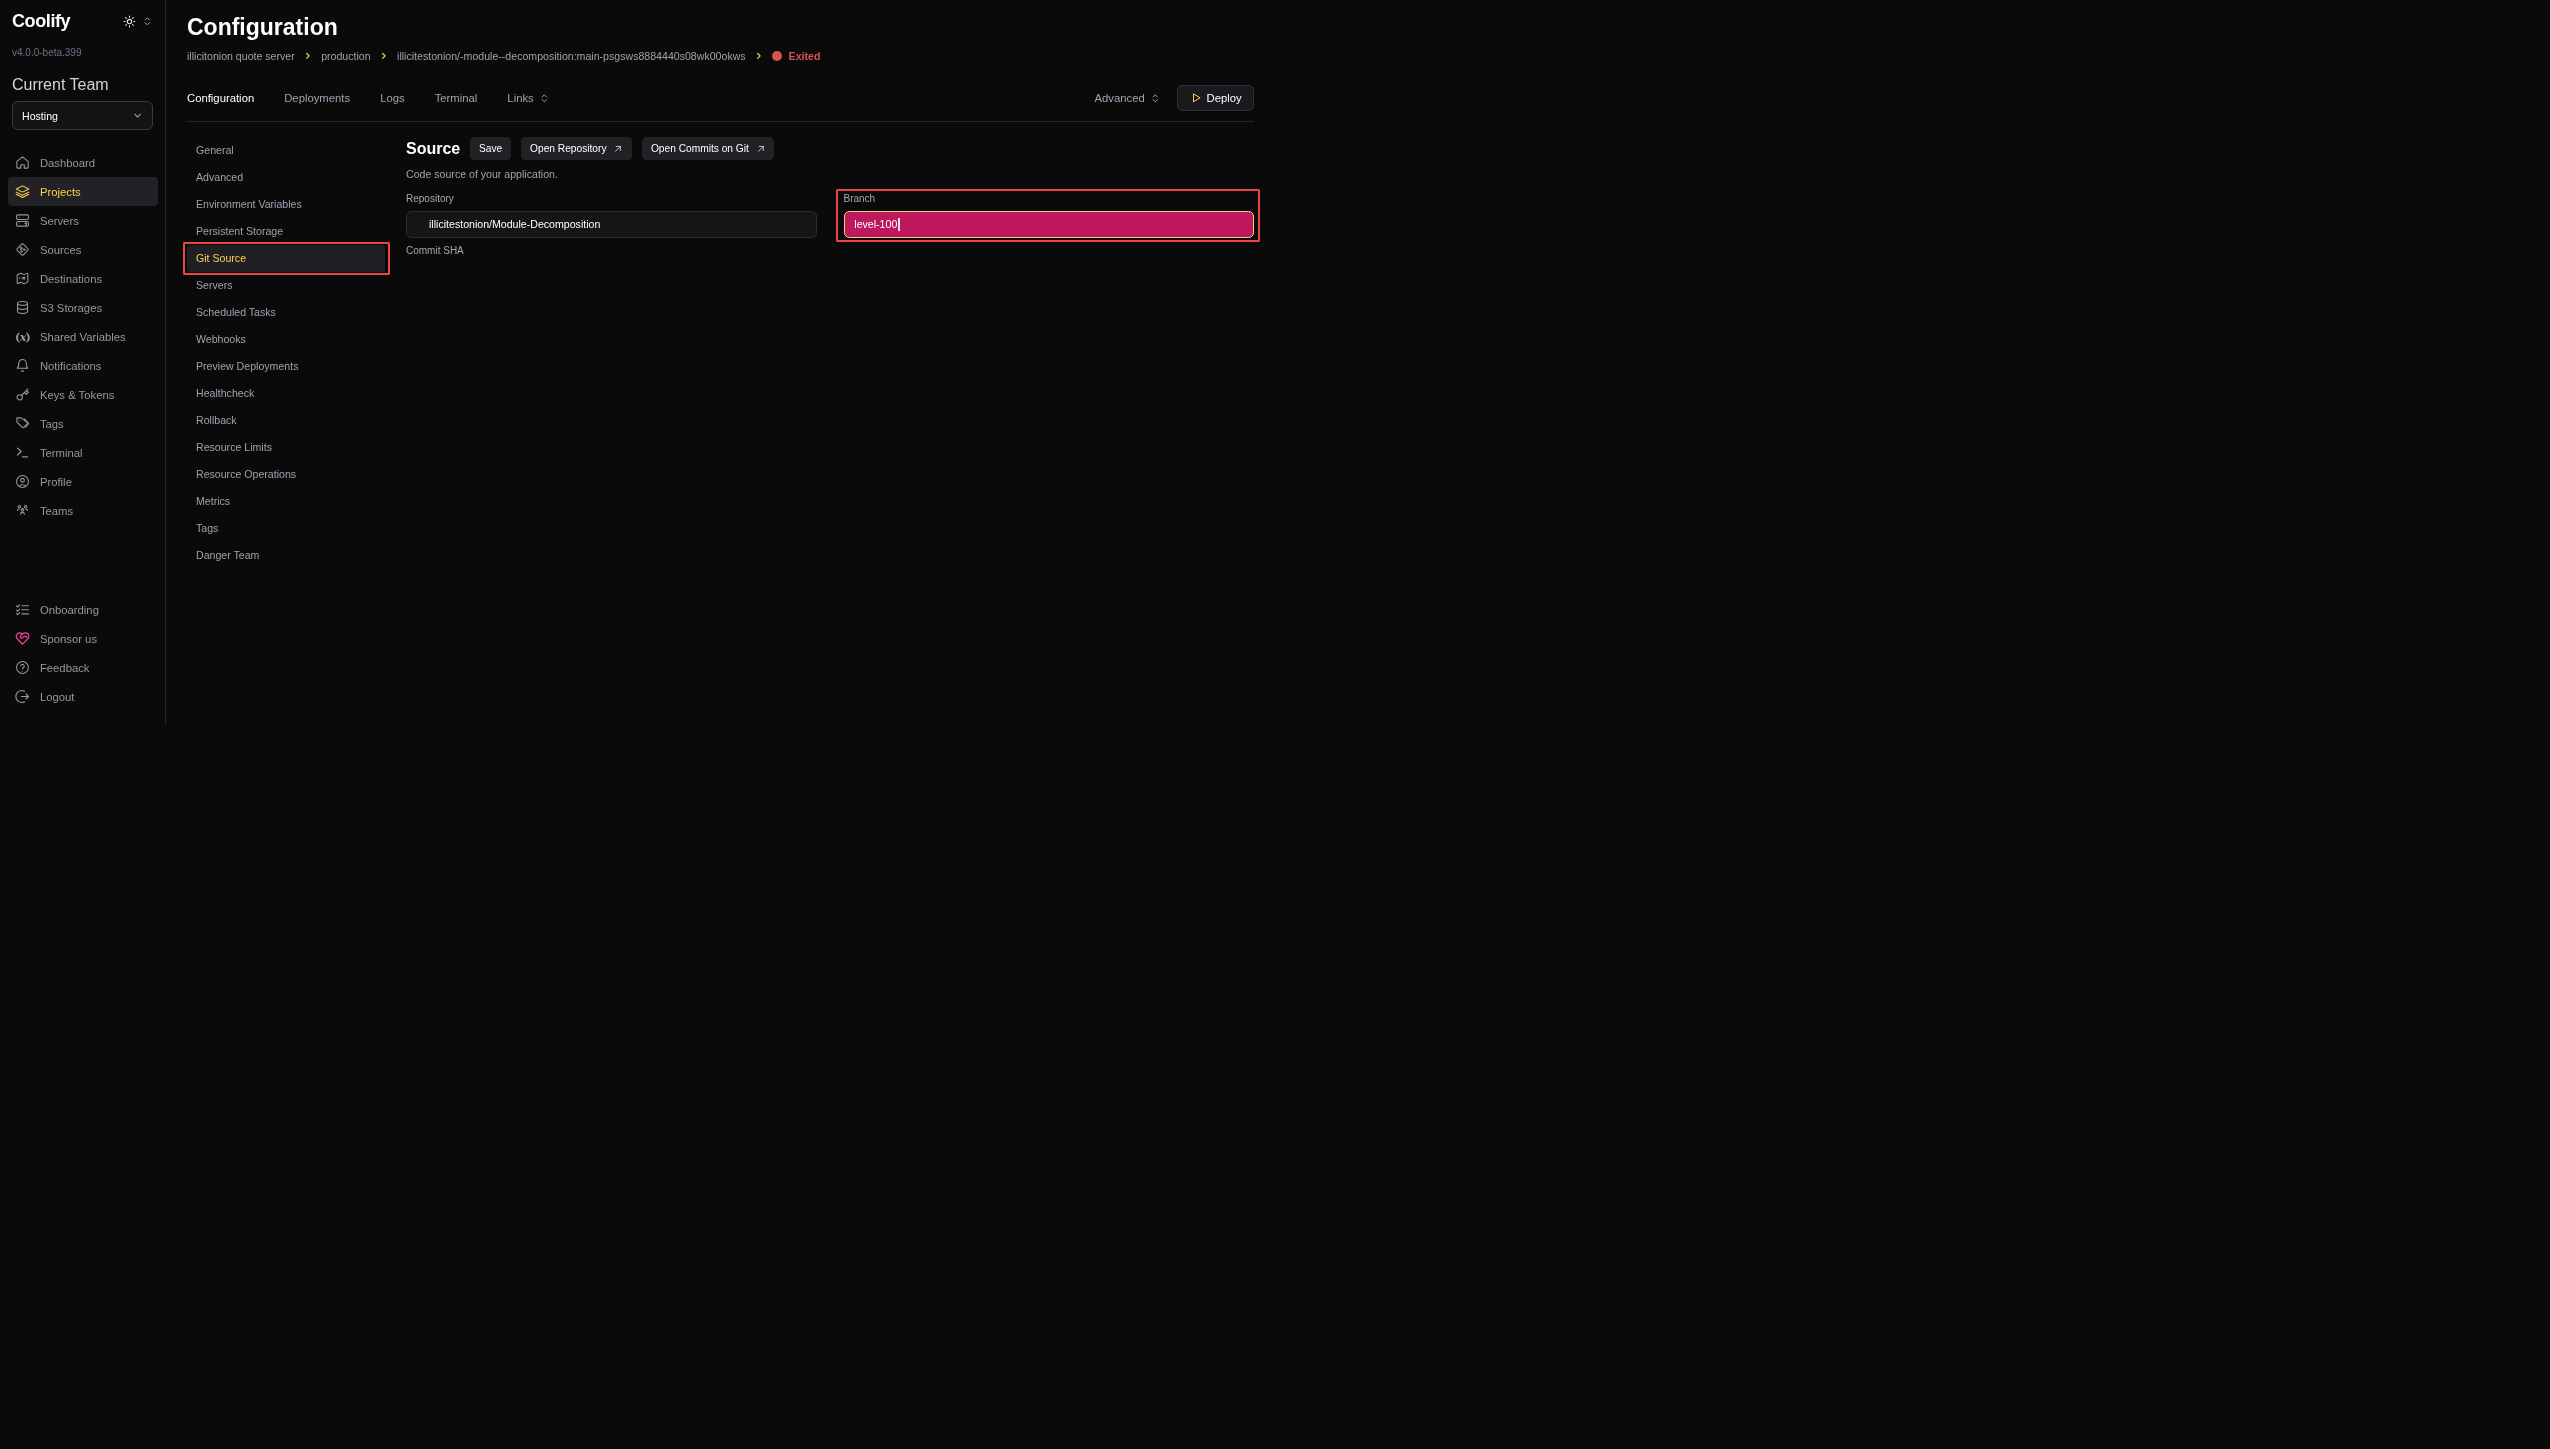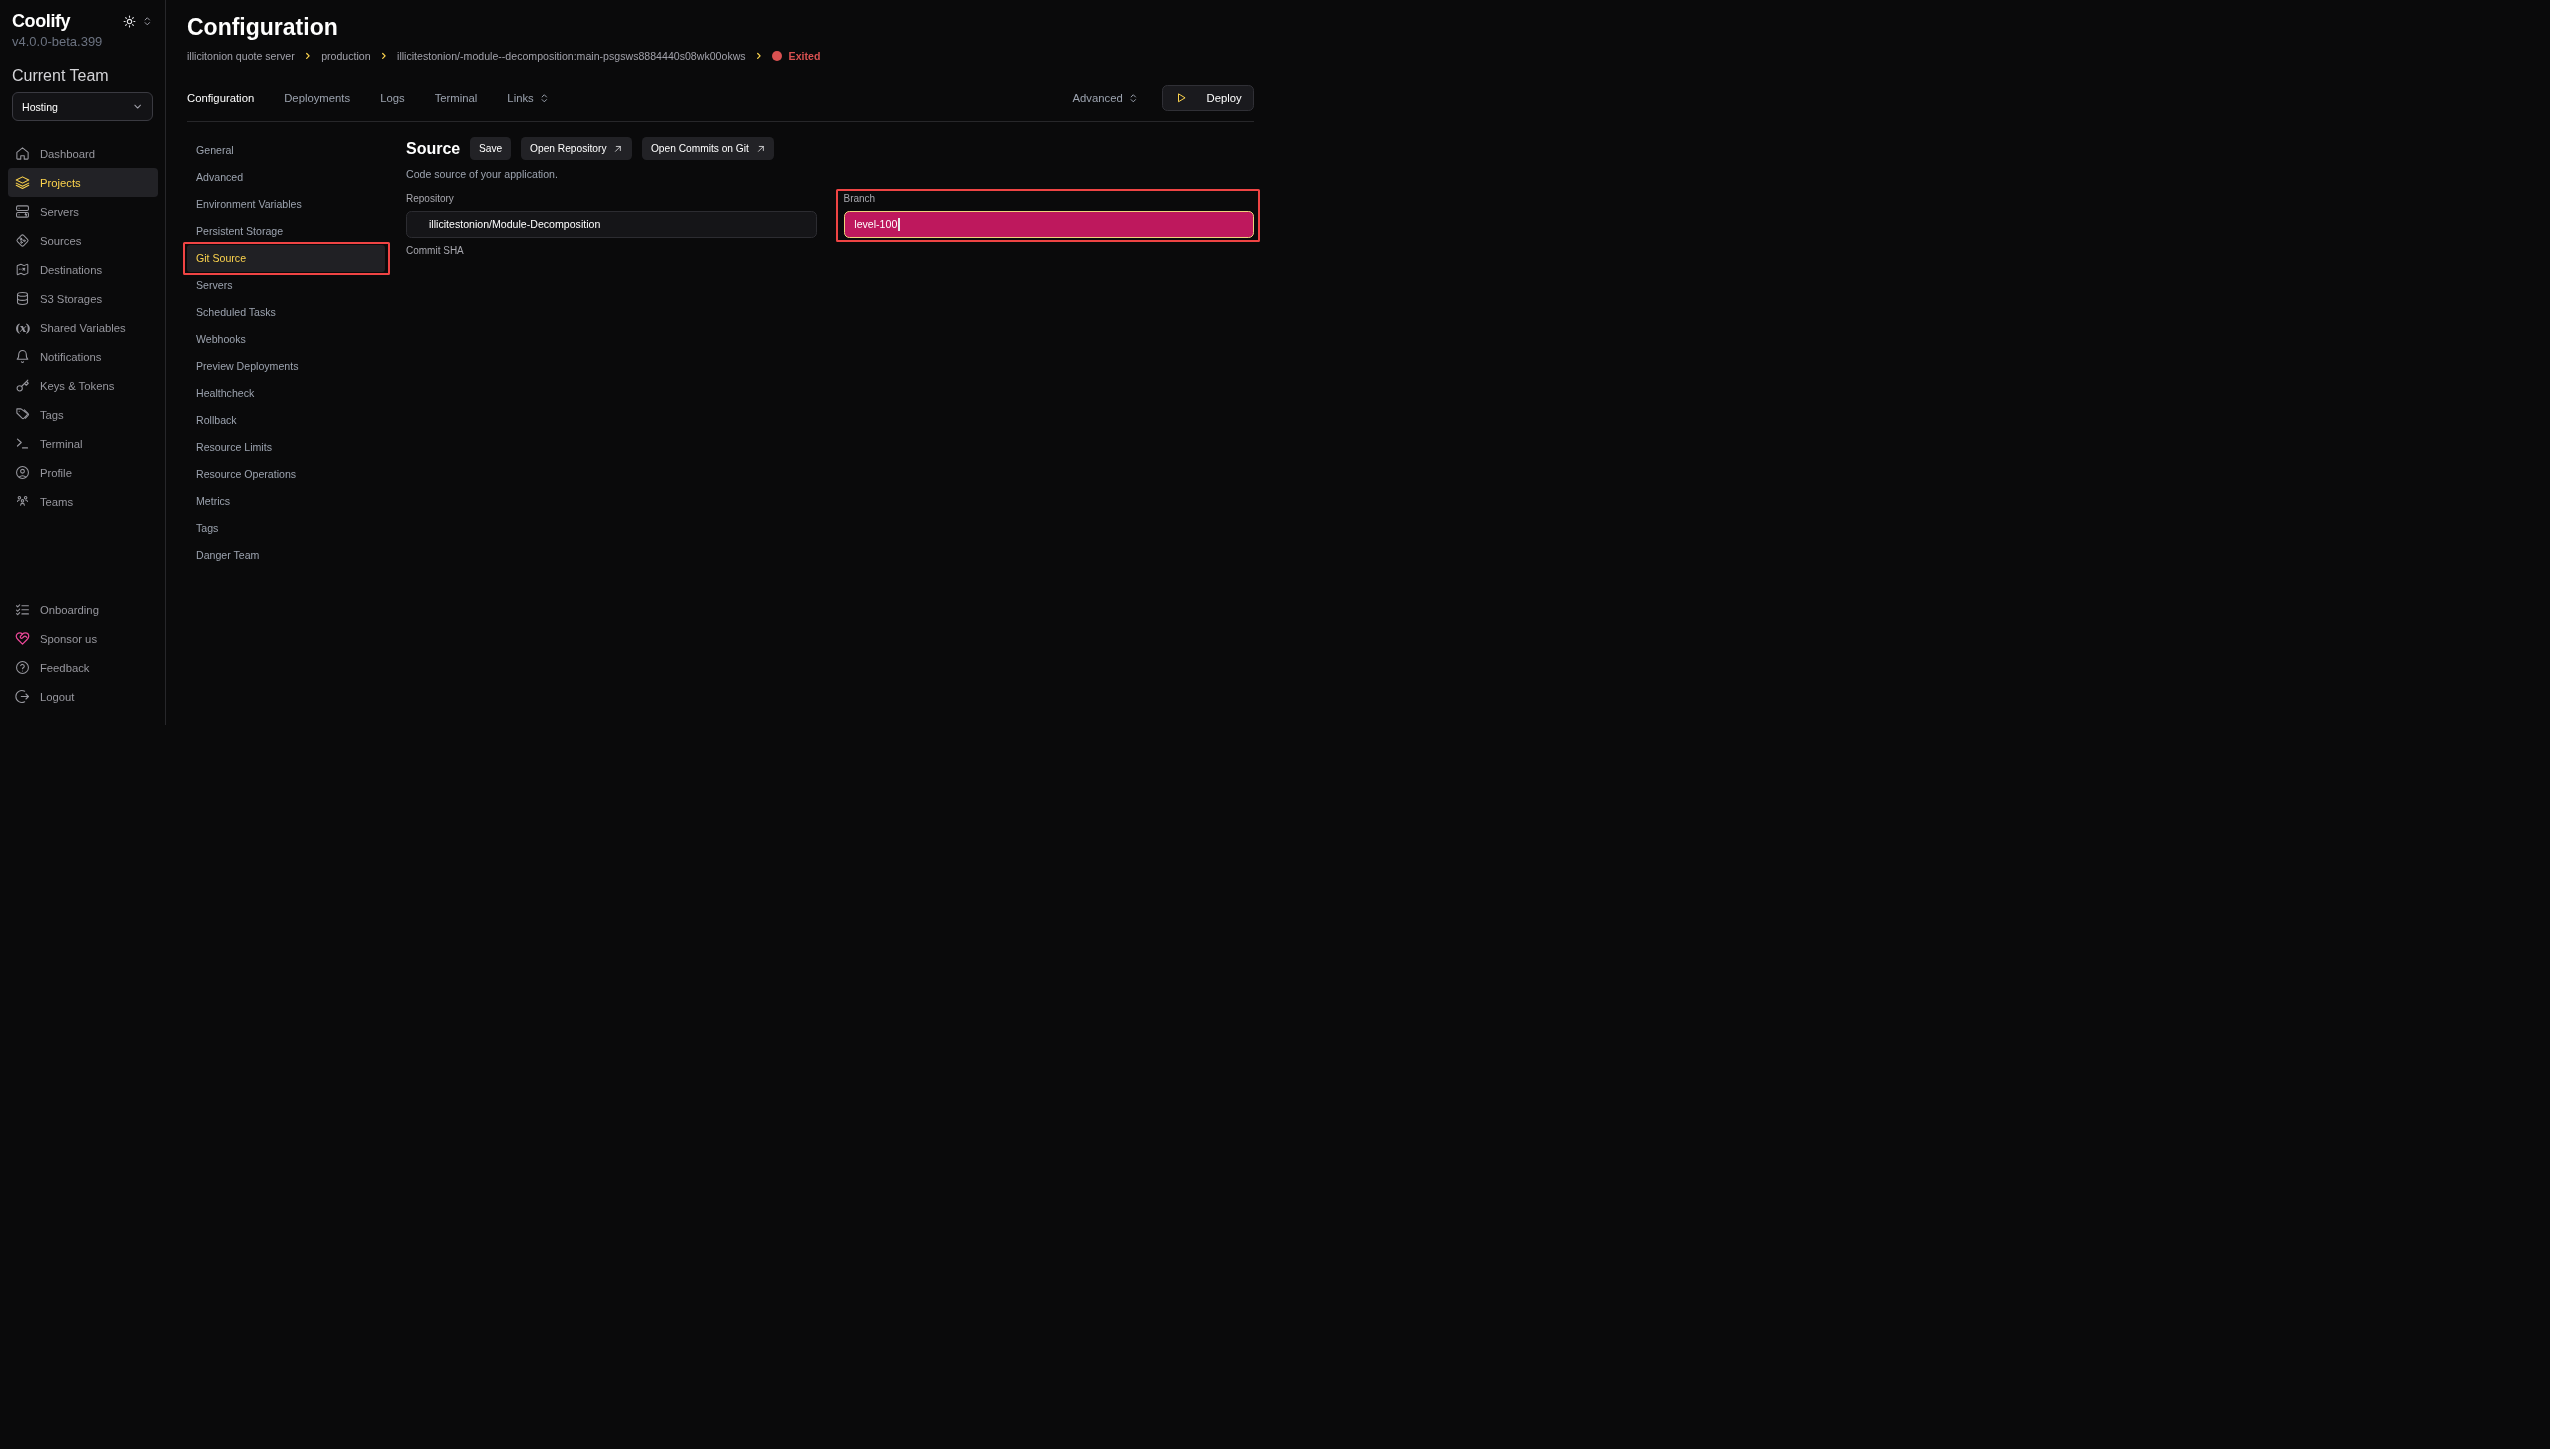--- a/index.html
+++ b/index.html
@@ -16,21 +16,21 @@
     width:166px; min-width:166px; height:100%;
     border-right:0.8px solid #27272a;
     padding:10.6px 12px 13.6px 12px;
     display:flex; flex-direction:column;
   }
   .logo-row { display:flex; align-items:center; justify-content:space-between; }
   .logo { font-size:18px; font-weight:700; letter-spacing:-0.4px; color:#fff; cursor:pointer; }
   .theme-controls { display:flex; align-items:center; gap:6.8px; color:#e4e4e7; }
   .theme-controls .ic { width:13px; height:13px; }
   .theme-controls .ic.small { width:10.6px; height:10.6px; color:#a1a1aa; }
-  .version { font-size:13px; color:#6b7280; margin-top:2px; }
+  .version { font-size:10px; color:#6b7280; margin-top:15px; }
   .team-label { margin-top:18px; font-size:16px; color:#d4d4d8; }
   .team-select {
     margin-top:7.6px; width:100%; height:29px;
     display:flex; align-items:center; justify-content:space-between;
     padding:0 9px; background:#131316; border:0.8px solid #3a3a41; border-radius:6px;
     color:#fff; font-size:10.6px; font-family:inherit; cursor:pointer;
   }
   .team-select .ic { width:11.3px; height:11.3px; color:#a1a1aa; }
   .nav { margin-top:18px; display:flex; flex-direction:column; }
   .nav.footer { margin-top:auto; }
@@ -61,23 +61,23 @@
   .tab { font-size:11.3px; color:#9ca3af; cursor:pointer; display:flex; align-items:center; gap:5.3px; }
   .tab.active { color:#fff; }
   .tab .ic { width:10.6px; height:10.6px; color:#9ca3af; }
   .tab-actions { display:flex; align-items:center; gap:16.6px; }
   .advanced-btn {
     background:none; border:none; color:#9ca3af; font-size:11.3px; font-family:inherit;
     display:flex; align-items:center; gap:5.3px; cursor:pointer;
   }
   .advanced-btn .ic { width:10.6px; height:10.6px; }
   .deploy-btn {
-    display:flex; align-items:center; gap:20px; height:26.5px; padding:0 11.3px;
+    display:flex; align-items:center; gap:5px; height:26.5px; padding:0 11.3px;
     background:#1a1a1e; border:0.8px solid #303036; border-radius:5.3px;
-    color:#fff; font-size:11.3px; font-family:inherit; cursor:pointer;margin-left:7px;
+    color:#fff; font-size:11.3px; font-family:inherit; cursor:pointer;
   }
   .deploy-btn .ic { width:12px; height:12px; color:#fcd34d; }
   .divider { height:0.8px; background:#27272a; margin-top:9.8px; }
 
   .config-body { display:flex; margin-top:15px; }
   .subnav { width:198px; min-width:198px; display:flex; flex-direction:column; }
   .subnav-item {
     height:27px; display:flex; align-items:center; padding:0 9px;
     color:#9ca3af; font-size:10.6px; border-radius:3px; cursor:pointer; position:relative;
   }

